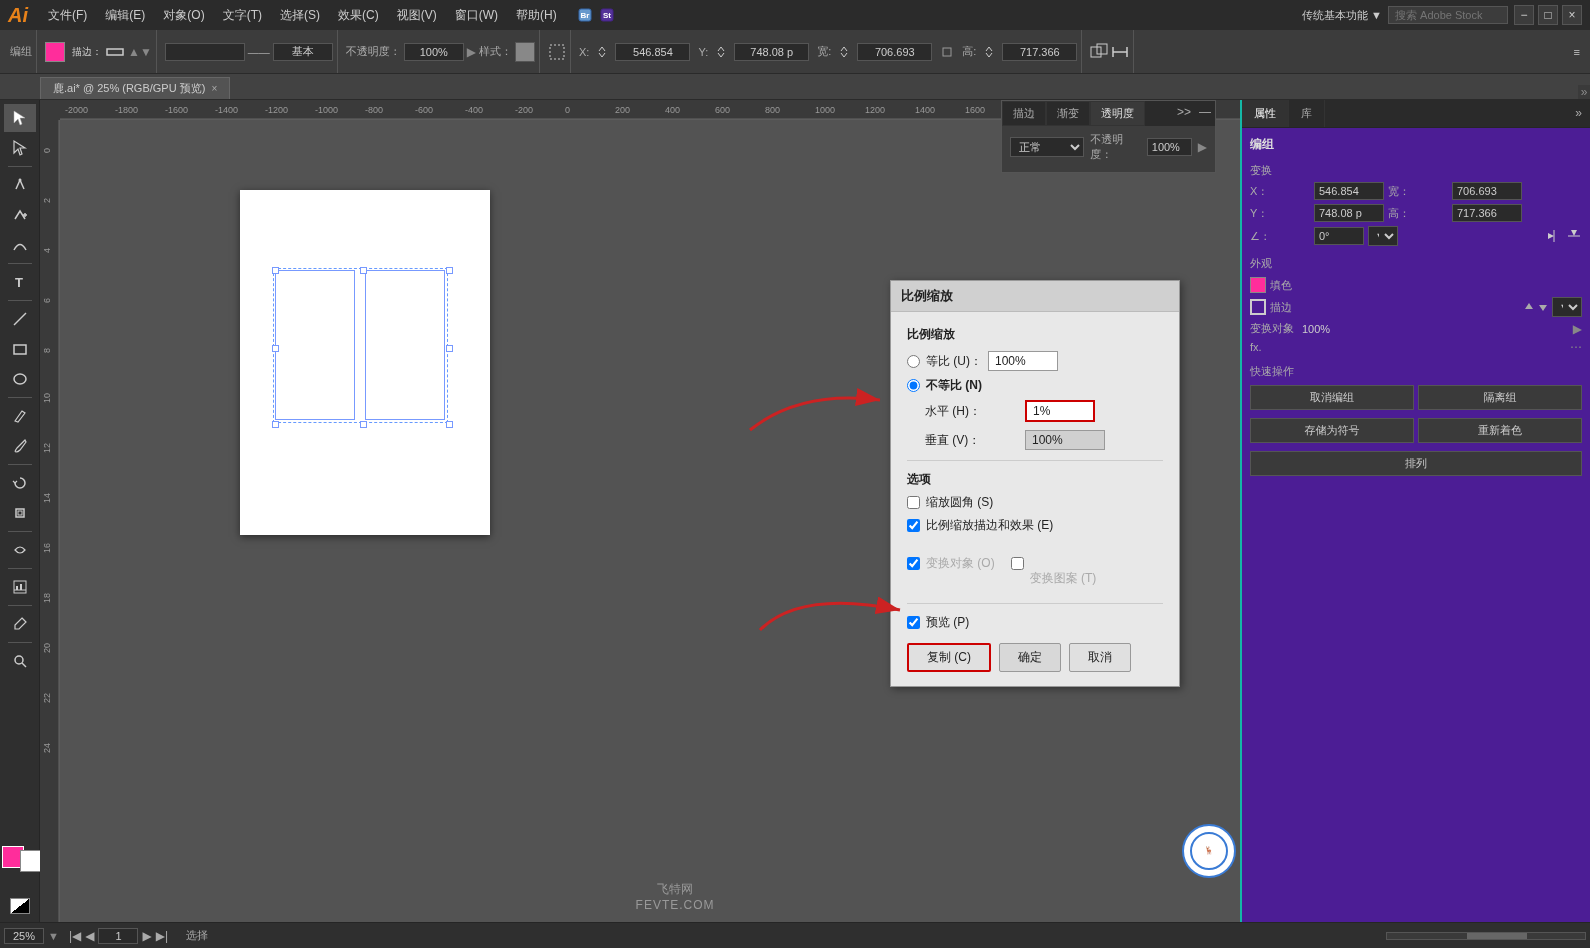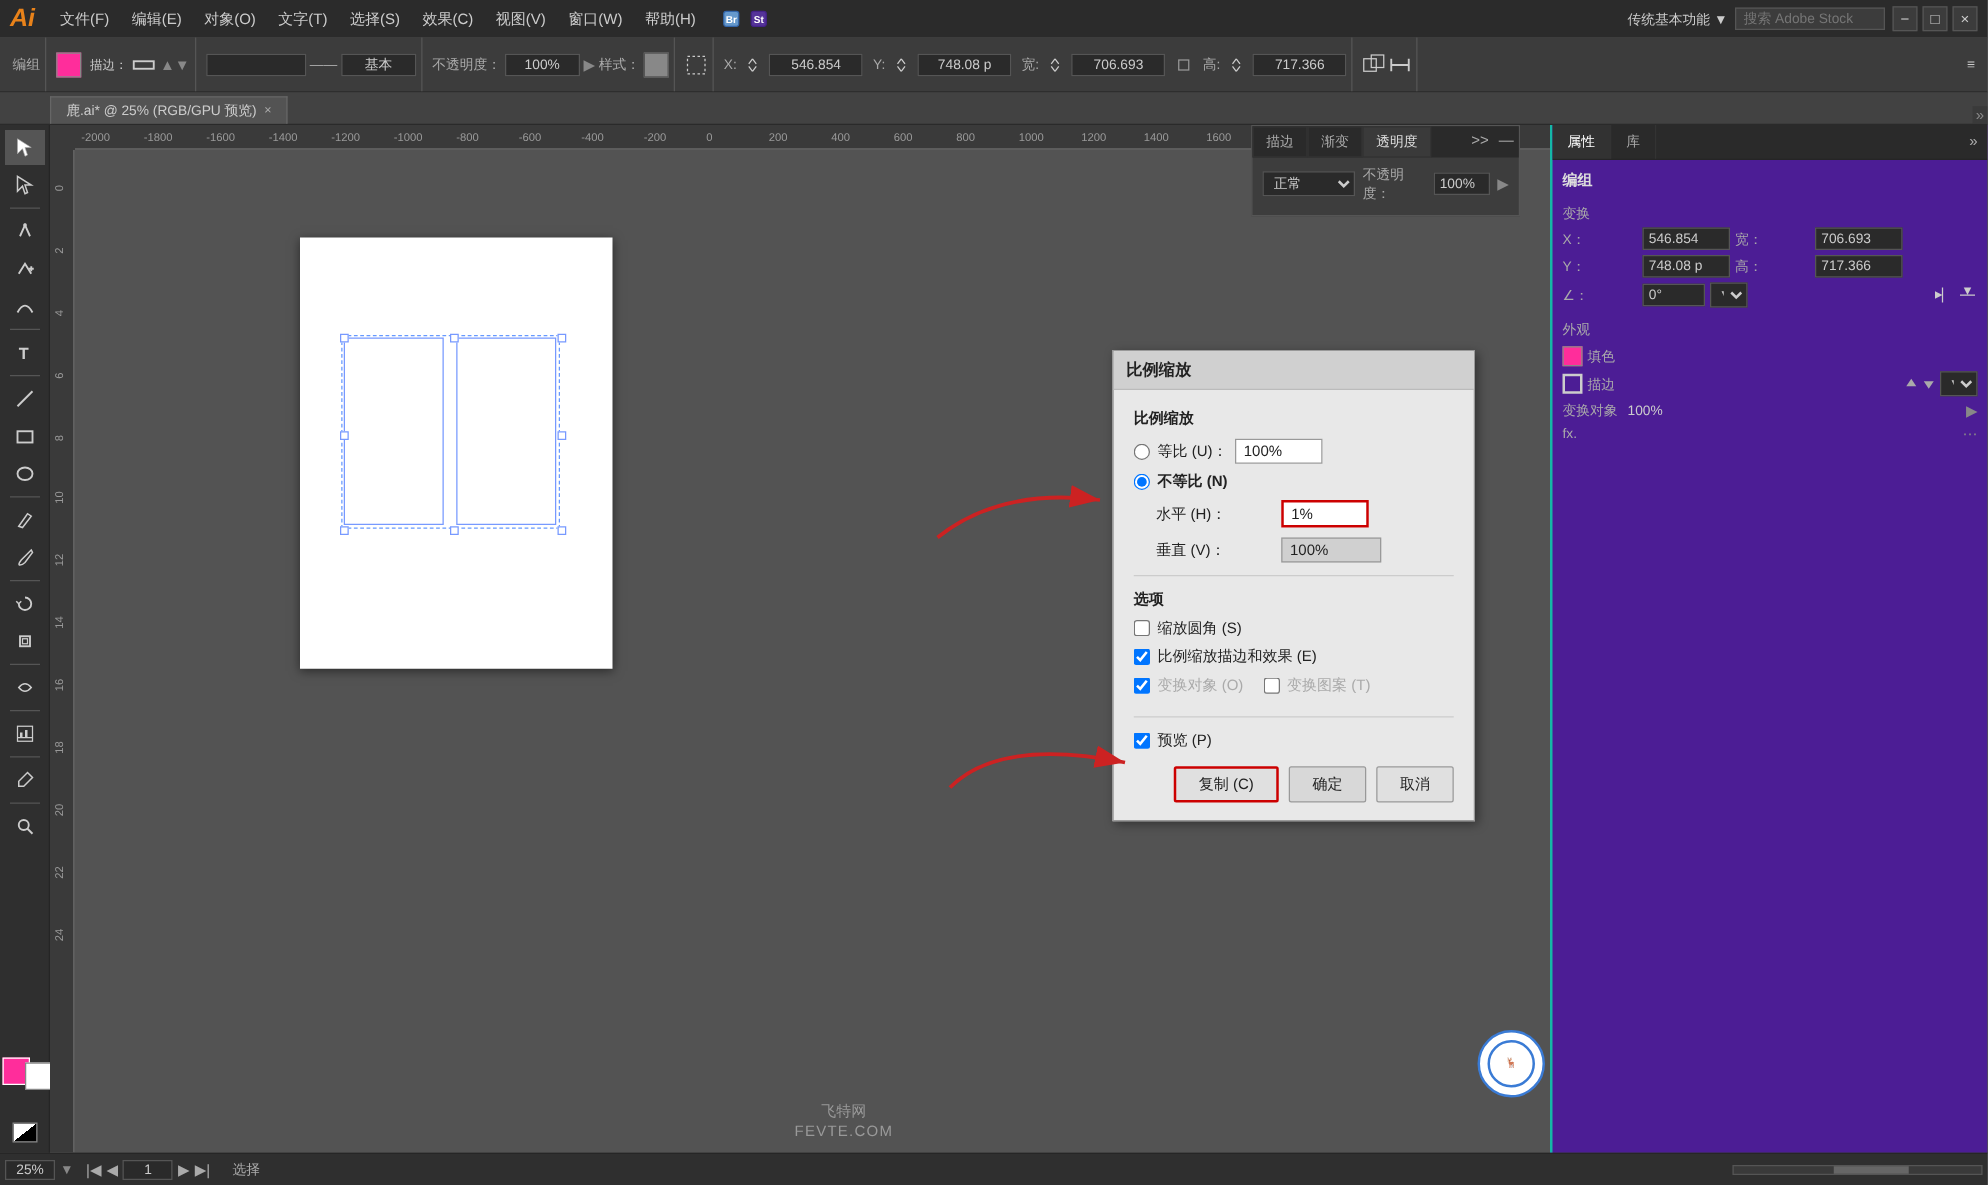--- a/index.html
+++ b/index.html
@@ -69,21 +69,21 @@
     .dialog-label { width: 100px; font-size: 12px; color: #222; }
     .dialog-input { background: white; border: 1px solid #999; color: #222; width: 80px; padding: 2px 6px; font-size: 12px; }
     .dialog-input.highlighted { border: 2px solid #cc0000; outline: none; }
     .radio-group { display: flex; align-items: center; gap: 6px; margin-bottom: 6px; }
     .dialog-radio { cursor: pointer; }
     .dialog-section-sep { height: 1px; background: #ccc; margin: 10px 0; }
     .checkbox-row { display: flex; align-items: center; gap: 6px; margin-bottom: 6px; }
     .dialog-checkbox { cursor: pointer; }
     .dialog-options-title { font-weight: bold; margin-bottom: 6px; }
     .preview-row { display: flex; align-items: center; gap: 6px; margin-bottom: 12px; }
-    .dialog-buttons { display: flex; gap: 8px; justify-content: flex-end; }
+    .dialog-buttons { display: flex; gap: 8px; justify-content: flex-start; }
     .dialog-btn { background: #e0e0e0; border: 1px solid #999; padding: 4px 18px; cursor: pointer; font-size: 12px; color: #222; border-radius: 2px; }
     .dialog-btn.primary { background: #d8d8d8; }
     .dialog-btn-highlighted { border: 2px solid #cc0000; }
     .qa-btn { width: 100%; background: #3a3a3a; border: 1px solid #555; color: #ccc; padding: 4px; margin-bottom: 4px; cursor: pointer; font-size: 11px; text-align: center; }
 
     
     #watermark { position: absolute; bottom: 35px; left: 50%; transform: translateX(-50%); text-align: center; color: #888; font-size: 11px; }
 
     
     #logo-badge { position: absolute; bottom: 40px; right: 250px; width: 50px; height: 50px; border-radius: 50%; background: white; border: 2px solid #3a7bd5; display: flex; align-items: center; justify-content: center; }
@@ -507,20 +507,30 @@
             <span style="color:#aaa; font-size:11px;">变换对象</span>
             <span style="color:#ccc; font-size:11px; margin-left:4px;">100%</span>
             <span style="color:#888; margin-left:auto; cursor:pointer;">▶</span>
           </div>
           <div class="panel-row">
             <span style="color:#aaa; font-size:11px;">fx.</span>
             <span style="color:#888; margin-left:auto; cursor:pointer;">⋯</span>
           </div>
         </div>
 
+        <div class="panel-section">
+          <div style="color:#aaa; font-size:11px; margin-bottom:6px;">快速操作</div>
+          <div style="display:grid; grid-template-columns:1fr 1fr; gap:4px;">
+            <button class="qa-btn">取消编组</button>
+            <button class="qa-btn">隔离组</button>
+            <button class="qa-btn">存储为符号</button>
+            <button class="qa-btn">重新着色</button>
+            <button class="qa-btn" style="grid-column:span 2;">排列</button>
+          </div>
+        </div>
       </div>
     </div>
   </div>
 </div>
 
 <div id="status-bar">
   <div class="status-zoom">
     <input class="status-input" type="text" value="25%" style="">
     <span style="color:#888;">▼</span>
   </div>
@@ -581,21 +591,21 @@
         <input type="checkbox" class="dialog-checkbox" checked="" style="">
         <label style="font-size:12px; color:#222;">比例缩放描边和效果 (E)</label>
       </div>
       <div style="display:flex; gap:16px;">
         <div class="checkbox-row">
           <input type="checkbox" class="dialog-checkbox" checked="" style="">
           <label style="font-size:12px; color:#aaa;">变换对象 (O)</label>
         </div>
         <div class="checkbox-row">
           <input type="checkbox" class="dialog-checkbox" style="">
-          <label style="font-size:12px; color:#aaa;">变换图案 (T)</label>
+          <label style="font-size:12px; color:#aaa;margin-top:30px;">变换图案 (T)</label>
         </div>
       </div>
 
       <div class="dialog-section-sep"></div>
 
       <div class="preview-row">
         <input type="checkbox" class="dialog-checkbox" checked="" style="">
         <label style="font-size:12px; color:#222;">预览 (P)</label>
       </div>
 

